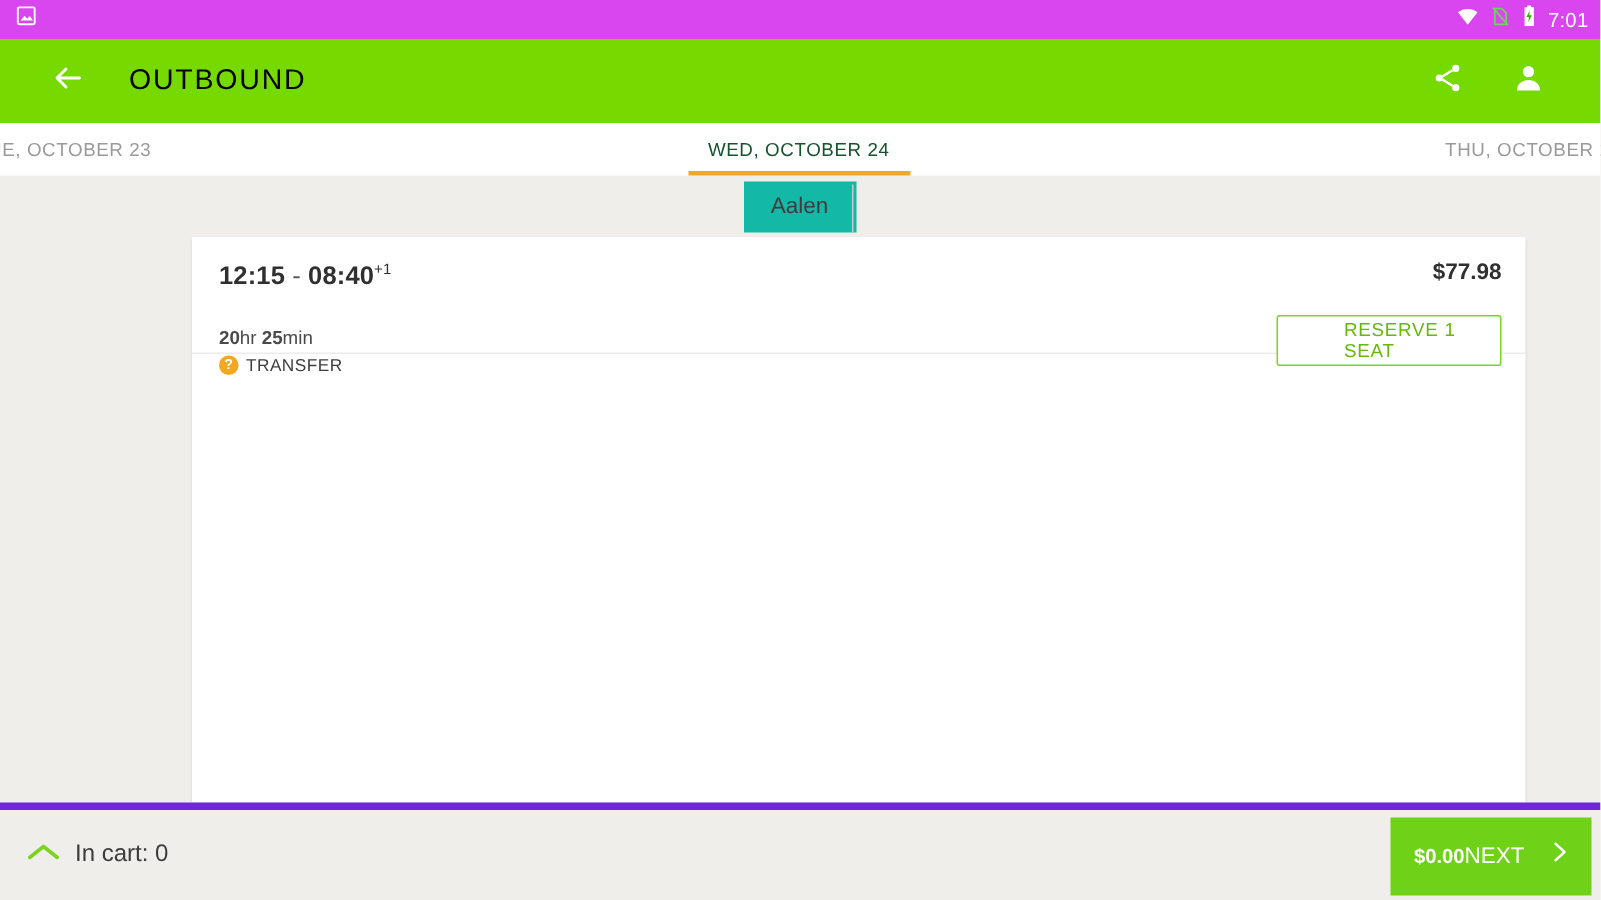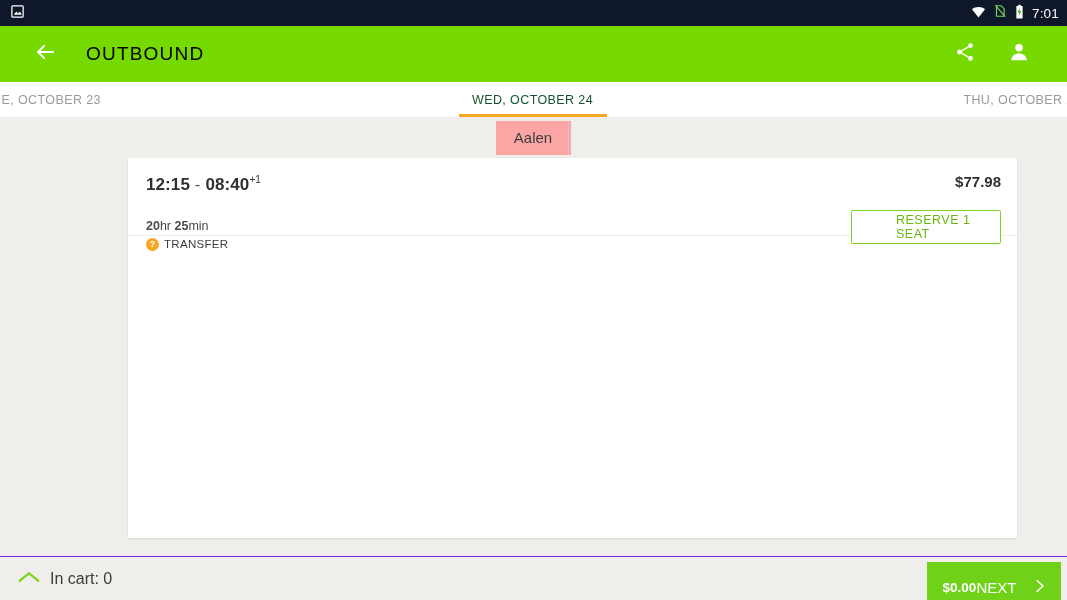--- a/index.html
+++ b/index.html
@@ -7,21 +7,21 @@
   body {
     font-family: "Liberation Sans", sans-serif;
     background:#f0eeea;
     overflow:hidden;
     position:relative;
   }
 
   
   #status-bar{
     position:absolute; top:0; left:0; width:1067px; height:26px;
-    background:#0f172a; display:flex; align-items:center;
+    background:#d946ef; display:flex; align-items:center;
     padding:0 8px 0 10px;
   }
   #status-bar .left{ display:flex; align-items:center; gap:6px; }
   #status-bar .right{ margin-left:auto; display:flex; align-items:center; gap:7px; }
   .stat-ico{ display:block; }
   #status-clock{
     color:#ffffff; font-size:13.5px; letter-spacing:.2px;
     font-family:"Liberation Sans", sans-serif;
   }
 
@@ -56,21 +56,21 @@
     position:absolute; bottom:0; left:50%; transform:translateX(-50%);
     width:148px; height:3px; background:#f5a623;
   }
 
   
   #route-chips-row{
     position:absolute; top:117px; left:0; width:1067px; height:41px;
     display:flex; align-items:center; justify-content:center;
   }
   #route-chips{
-    display:flex; align-items:flex-end; background:#fca5a5;
+    display:flex; align-items:flex-end; background:#14b8a6;
     height:34px; padding:0 2px;
   }
   .route-chip{
     font-size:15px; color:#3d3d3d; padding:0 16px; line-height:34px; cursor:pointer;
   }
   #route-chip-divider{ width:1px; height:32px; background:#c9c9c9; }
 
   
   #results-panel{
     position:absolute; top:158px; left:128px; width:889px; height:380px;
@@ -113,22 +113,22 @@
     position:absolute; right:16px; top:52px;
     width:150px; height:34px;
     border:1px solid #7ed321; background:#ffffff; border-radius:2px;
     color:#66b80c; font-size:12.5px; letter-spacing:.5px;
     display:flex; align-items:center; justify-content:center;
     cursor:pointer; font-family:"Liberation Sans", sans-serif;padding-left:44px;
   }
 
   
   #bottom-bar{
-    position:absolute; left:0; bottom:0; width:1067px; height:44px;
-    background:#f0eeea; border-top:1px solid #6d28d9;
+    position:absolute; left:0; bottom:0; width:1067px; height:65px;
+    background:#f0eeea; border-top:5px solid #6d28d9;
     display:flex; align-items:center;
   }
   #cart-summary{
     display:flex; align-items:center; gap:10px; padding-left:18px; cursor:pointer;
   }
   #cart-label{ font-size:16px; color:#3c3c3c; }
   #next-button{
     position:absolute; right:6px; top:5px;
     width:134px; height:52px; background:#6fd219;
     display:flex; flex-direction:row; align-items:center; justify-content:center;

